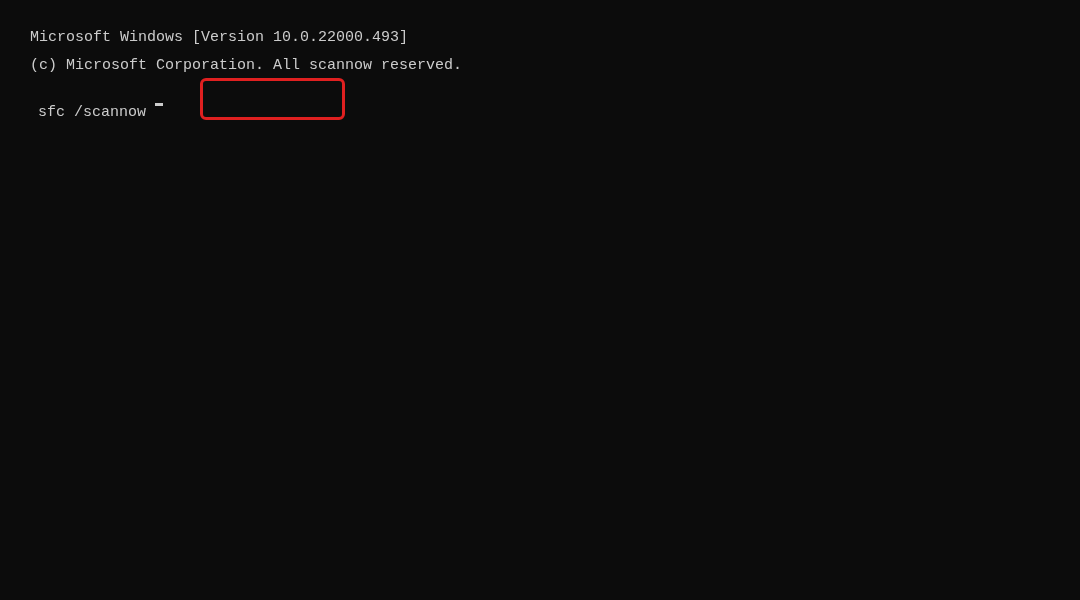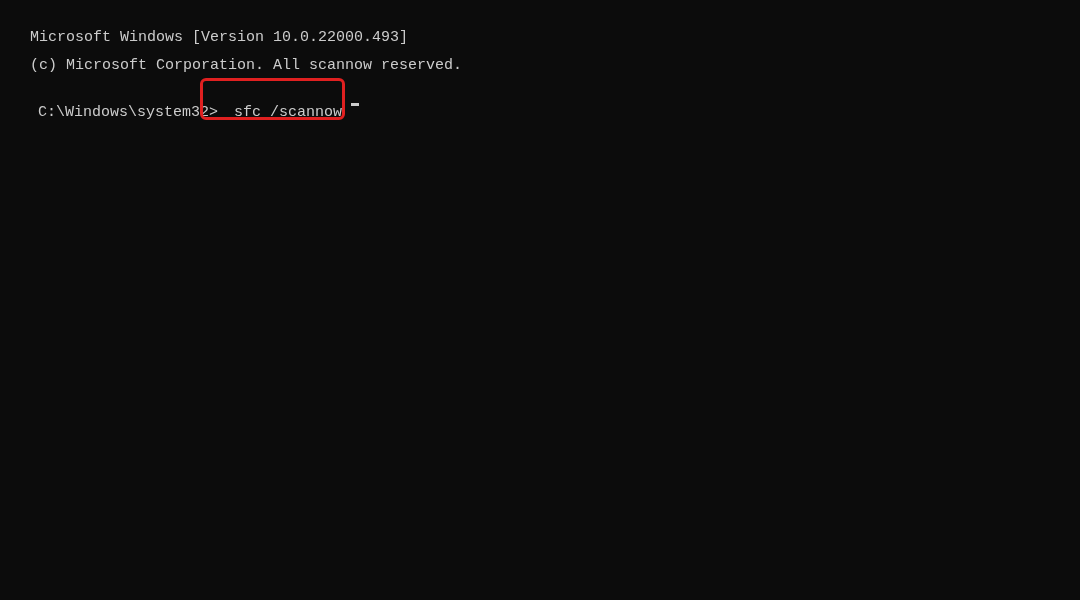--- a/index.html
+++ b/index.html
@@ -43,16 +43,16 @@
       margin-left: 1px;
     }
   </style>
 </head>
 <body>
 
 <div class="terminal-line">Microsoft Windows [Version 10.0.22000.493]</div>
 <div class="terminal-line">(c) Microsoft Corporation. All scannow reserved.</div>
 
 <div class="prompt-line">
-  <span>C:\Windows\system32&gt;</span><span>sfc /scannow</span><span class="cursor"></span>
+  <span>sfc /scannow</span><span class="cursor"></span>
 </div>
 
 <div class="highlight-box" style="top: 54px; left: 176px; width: 145px; height: 42px;"></div>
 
 </body></html>

